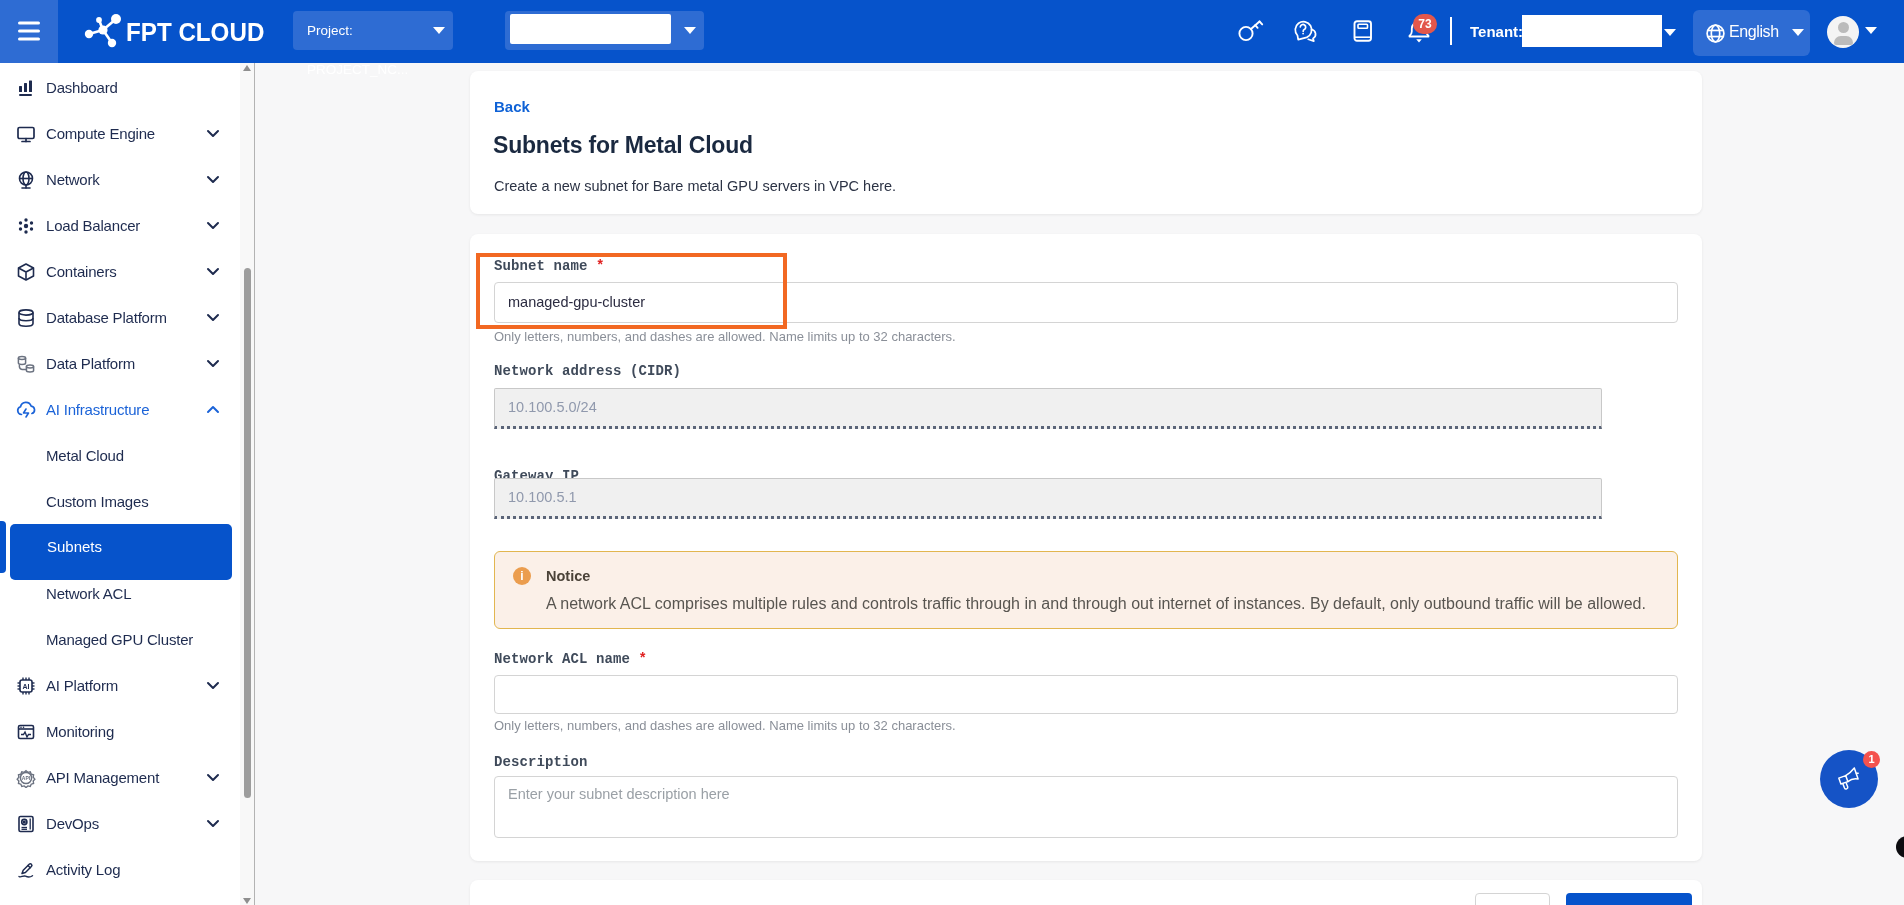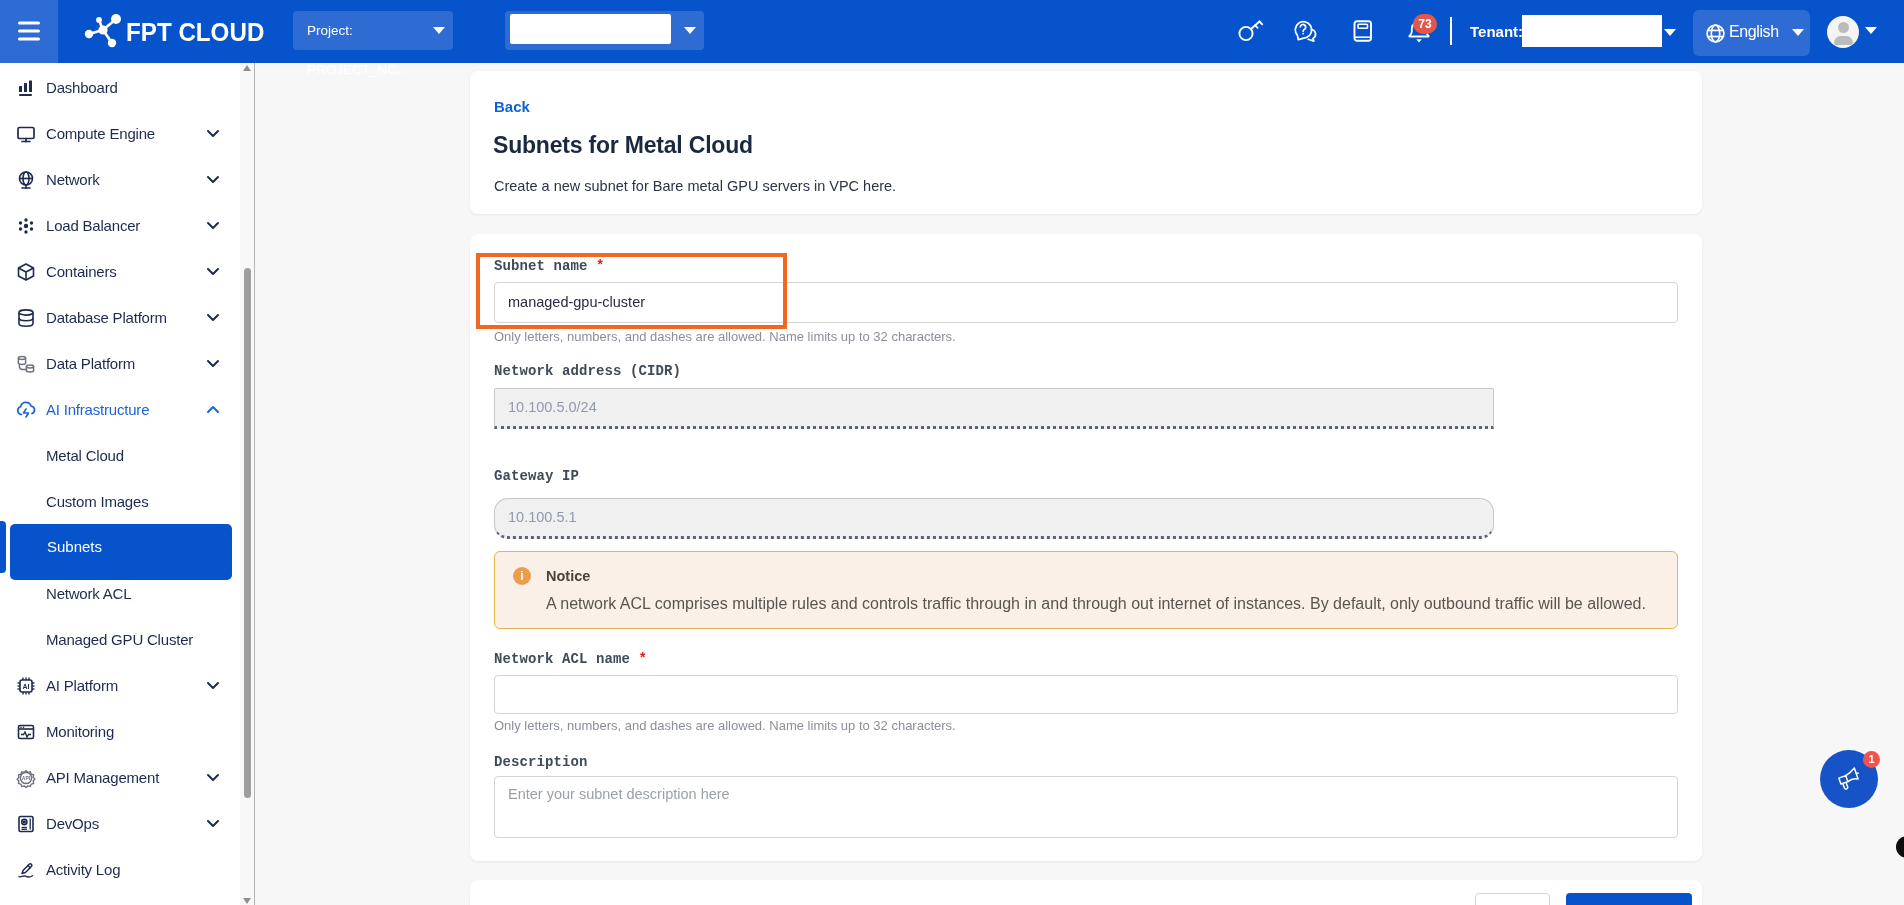--- a/index.html
+++ b/index.html
@@ -49,21 +49,21 @@
   
   .card { position:absolute; background:#fff; border-radius:8px; box-shadow:0 1px 3px rgba(0,0,0,0.07); }
   #card1 { left:470px; top:71px; width:1232px; height:143px; }
   #back { position:absolute; left:24px; top:27px; color:#0f62d6; font-size:15px; font-weight:bold; }
   #title { position:absolute; left:23px; top:61px; color:#1a2940; font-size:23px; font-weight:bold; letter-spacing:-0.2px; }
   #subtitle { position:absolute; left:24px; top:107px; color:#2c3345; font-size:14.5px; }
   #card2 { left:470px; top:234px; width:1232px; height:627px; }
   .flabel { position:absolute; left:24px; font-size:14px; font-weight:bold; color:#3f4a5a; letter-spacing:0.1px;font-family:Liberation Mono, monospace; }
   .req { color:#e02020; font-weight:bold; }
   .finput { position:absolute; left:24px; width:1184px; height:41px; border:1px solid #d4d4d4; border-radius:4px; background:#fff; font-size:14.5px; color:#2b2b40; padding-left:13px; line-height:39px; }
-  .fdisabled { position:absolute; left:24px; width:1000px; height:41px; background:#f0f0f0; border:1px solid #c8c8c8; border-bottom:3px dotted #5a6478; border-radius:2px 2px 0 0; font-size:14.5px; color:#9099ad; padding-left:13px; line-height:37px; }
+  .fdisabled { position:absolute; left:24px; width:1108px; height:41px; background:#f0f0f0; border:1px solid #c8c8c8; border-bottom:3px dotted #5a6478; border-radius:2px 2px 0 0; font-size:14.5px; color:#9099ad; padding-left:13px; line-height:37px; }
   .fhelper { position:absolute; left:24px; font-size:13px; color:#8a8f98; }
   #notice { position:absolute; left:24px; top:317px; width:1184px; height:78px; background:#fbf0e8; border:1px solid #e2b64f; border-radius:6px; }
   #notice .nico { position:absolute; left:18px; top:15px; width:18px; height:18px; border-radius:50%; background:#eb9d4e; color:#fff; font-size:12px; font-weight:bold; text-align:center; line-height:18px; }
   #notice .ntitle { position:absolute; left:51px; top:16px; font-size:14.5px; font-weight:bold; color:#4b4339; }
   #notice .nbody { position:absolute; left:51px; top:43px; font-size:16px; color:#585550; white-space:nowrap; }
   textarea.fta { position:absolute; left:24px; top:542px; width:1184px; height:62px; border:1px solid #d4d4d4; border-radius:4px; resize:none; font-family:"Liberation Sans",sans-serif; font-size:14.5px; color:#9aa0a6; padding:9px 13px; outline:none; }
   #card3 { left:470px; top:880px; width:1232px; height:70px; }
   #btn-cancel { position:absolute; left:1005px; top:13px; width:75px; height:40px; background:#fff; border:1px solid #d4d4d4; border-radius:4px; }
   #btn-create { position:absolute; left:1096px; top:13px; width:126px; height:40px; background:#0653cb; border-radius:4px; }
 
@@ -384,21 +384,21 @@
 
 <div class="card" id="card2">
   <div class="flabel" style="top:24px;">Subnet name <span class="req">*</span></div>
   <div class="finput" style="top:48px;">managed-gpu-cluster</div>
   <div class="fhelper" style="top:95px;">Only letters, numbers, and dashes are allowed. Name limits up to 32 characters.</div>
 
   <div class="flabel" style="top:128.5px;">Network address (CIDR)</div>
   <div class="fdisabled" style="top:154px;">10.100.5.0/24</div>
 
   <div class="flabel" style="top:233.5px;">Gateway IP</div>
-  <div class="fdisabled" style="top:264px;border-radius:14px;">10.100.5.1</div>
+  <div class="fdisabled" style="top:244px;">10.100.5.1</div>
 
   <div id="notice">
     <div class="nico">i</div>
     <div class="ntitle">Notice</div>
     <div class="nbody">A network ACL comprises multiple rules and controls traffic through in and through out internet of instances. By default, only outbound traffic will be allowed.</div>
   </div>
 
   <div class="flabel" style="top:417px;">Network ACL name <span class="req">*</span></div>
   <div class="finput" style="top:441px; height:39px;"></div>
   <div class="fhelper" style="top:484px;">Only letters, numbers, and dashes are allowed. Name limits up to 32 characters.</div>

